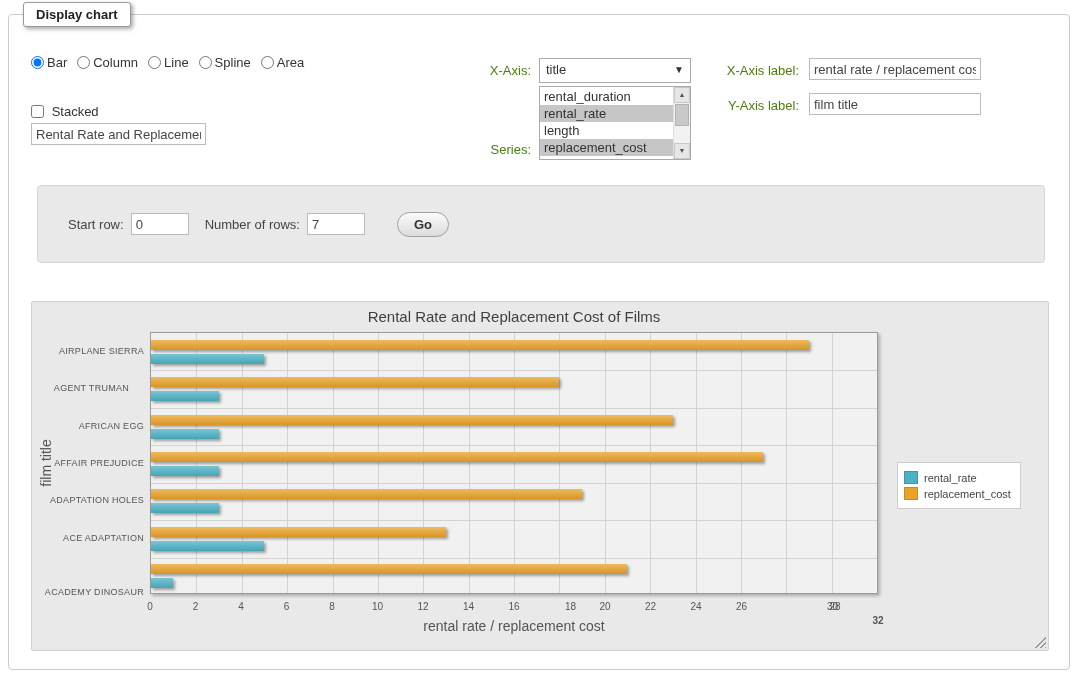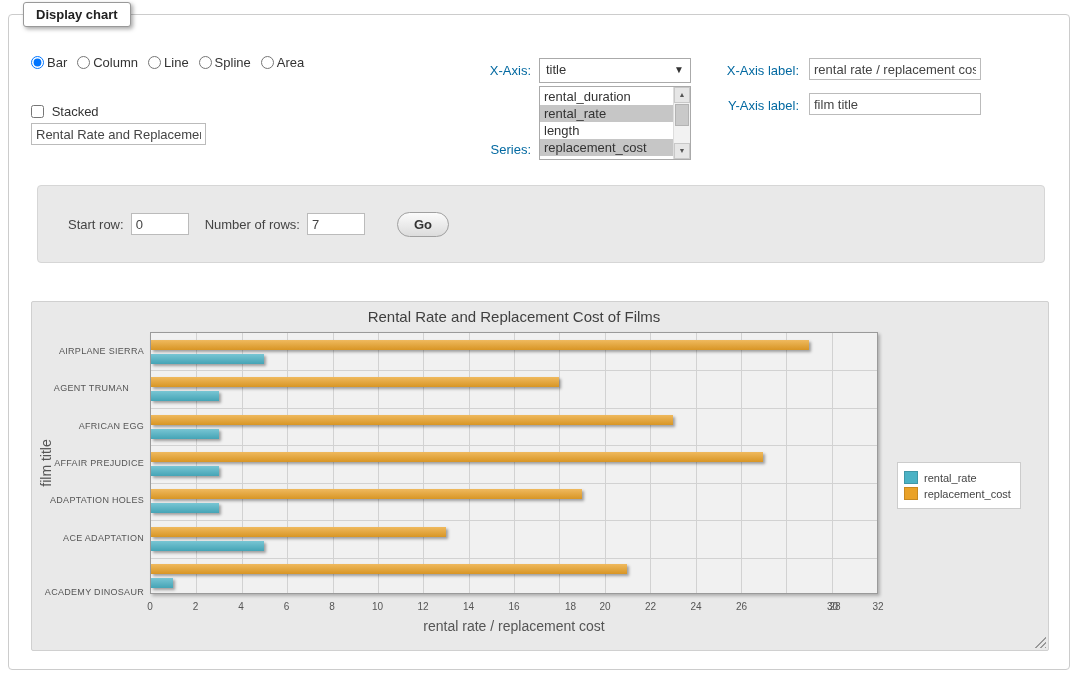--- a/index.html
+++ b/index.html
@@ -29,21 +29,21 @@
   .radio-lab { margin-right: 10px; color: #333; cursor: default; }
   .radio-lab input { vertical-align: -2px; margin: 0 3px 0 0; }
   .stacked-wrap { position: absolute; left: 22px; top: 72px; margin-top: 17px; }
   .stacked-wrap input { vertical-align: -2px; margin: 0 4px 0 0; }
   input[type="text"] {
     border: 1px solid #bbb; padding: 2px 4px; height: 22px;
     font-family: "Liberation Sans", sans-serif; font-size: 13px; color: #444;
     background: #fff;
   }
   .title-input { position: absolute; left: 22px; top: 108px; width: 175px; }
-  .field-label { position: absolute; color: #0369a1; }
+  .field-label { position: absolute; color: #4d7c0f; }
   .lbl-xaxis   { left: 430px; top: 48px;  width: 92px;  text-align: right; }
   .lbl-series  { left: 430px; top: 127px; width: 92px;  text-align: right; }
   .lbl-xal     { left: 690px; top: 48px;  width: 100px; text-align: right; }
   .lbl-yal     { left: 690px; top: 83px;  width: 100px; text-align: right; }
   .xaxis-select {
     position: absolute; left: 530px; top: 43px; width: 152px; height: 25px;
     border: 1px solid #aaa; background: #fff; padding: 3px 20px 3px 6px;
     color: #333; cursor: default;
   }
   .xaxis-select .arrow {
@@ -253,15 +253,15 @@
       <div class="xtick" style="left: 391px; top: 299px;">12</div>
       <div class="xtick" style="left: 436.5px; top: 299px;">14</div>
       <div class="xtick" style="left: 482px; top: 299px;">16</div>
       <div class="xtick" style="left: 527.5px; top: 299px; margin-left: 11px;">18</div>
       <div class="xtick" style="left: 573px; top: 299px;">20</div>
       <div class="xtick" style="left: 618.5px; top: 299px;">22</div>
       <div class="xtick" style="left: 664px; top: 299px;">24</div>
       <div class="xtick" style="left: 709.5px; top: 299px;">26</div>
       <div class="xtick" style="left: 755px; top: 299px; margin-left: 48px;">28</div>
       <div class="xtick" style="left: 800.5px; top: 299px;">30</div>
-      <div class="xtick" style="left: 846px; top: 299px;">32</div>
+      <div class="xtick" style="left: 846px; top: 313px; font-weight: bold;">32</div>
     </div>
 </div>
 
 </body></html>

